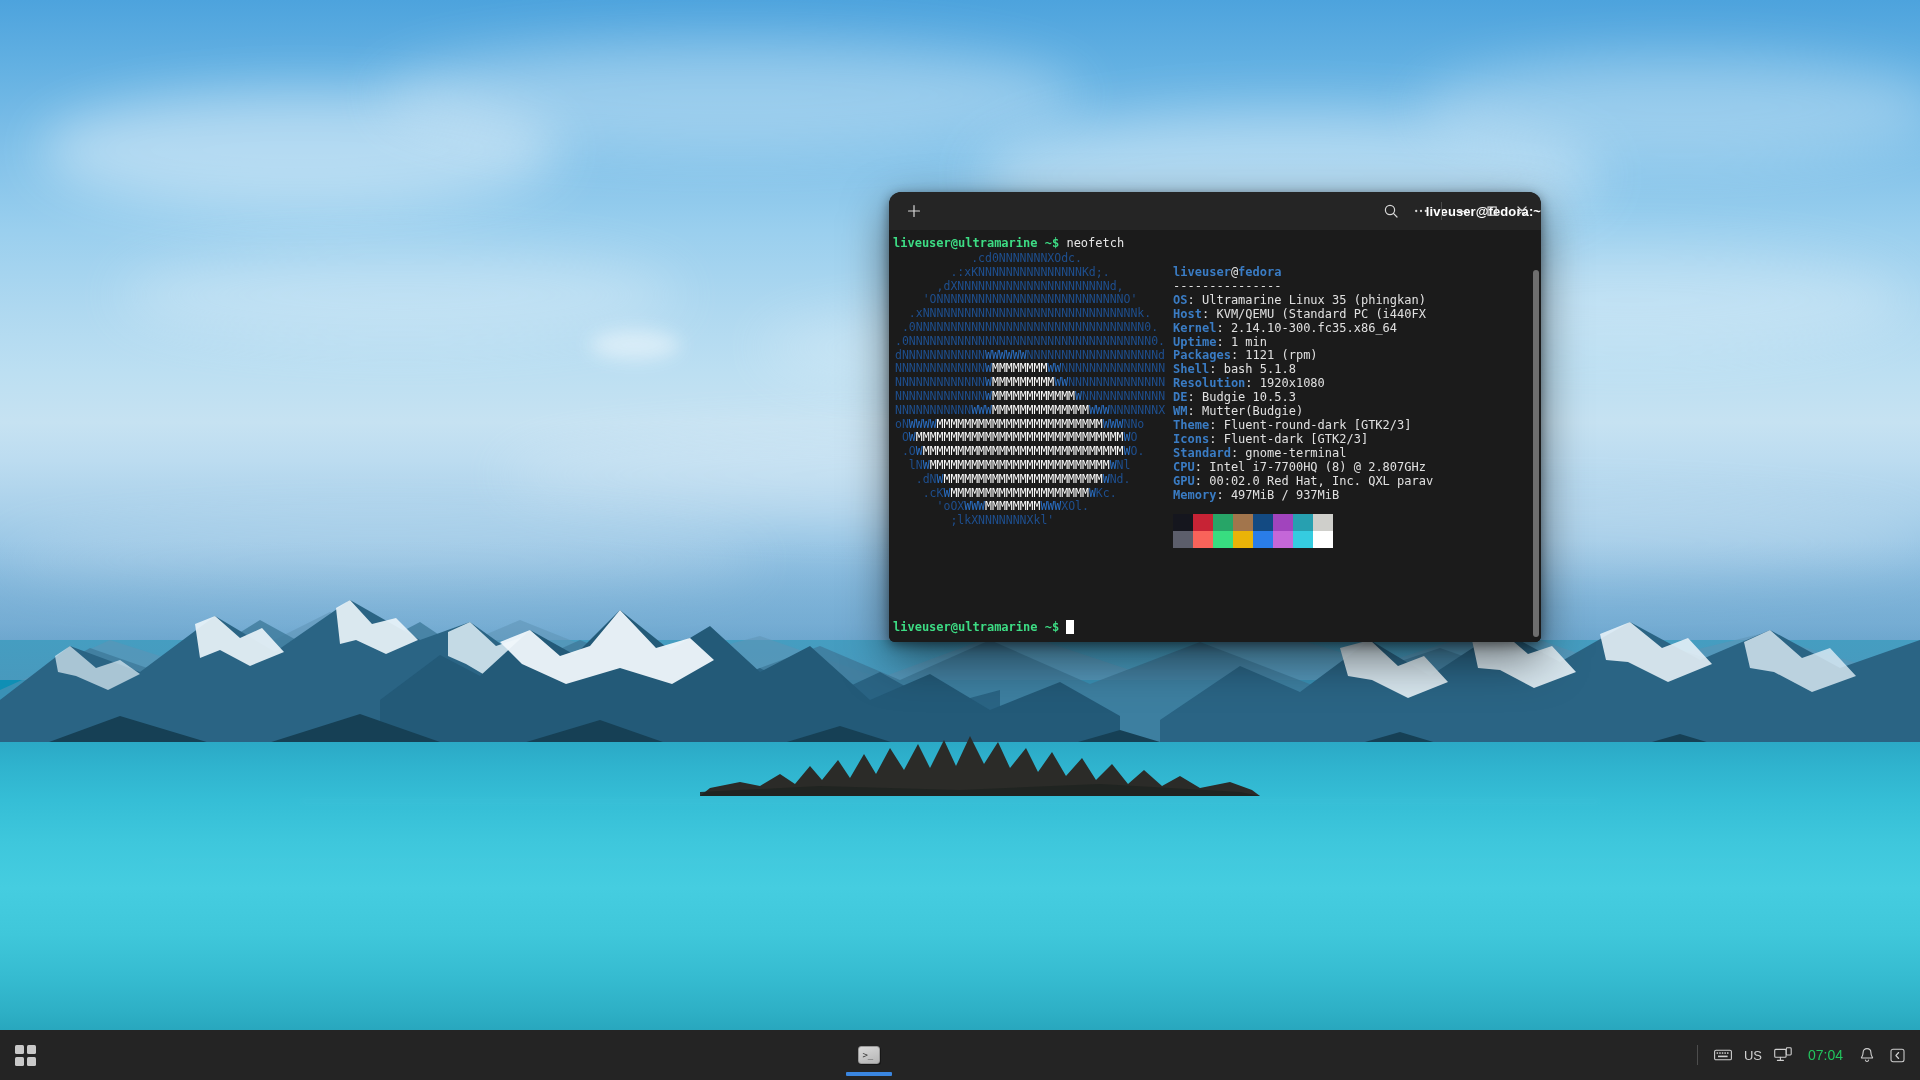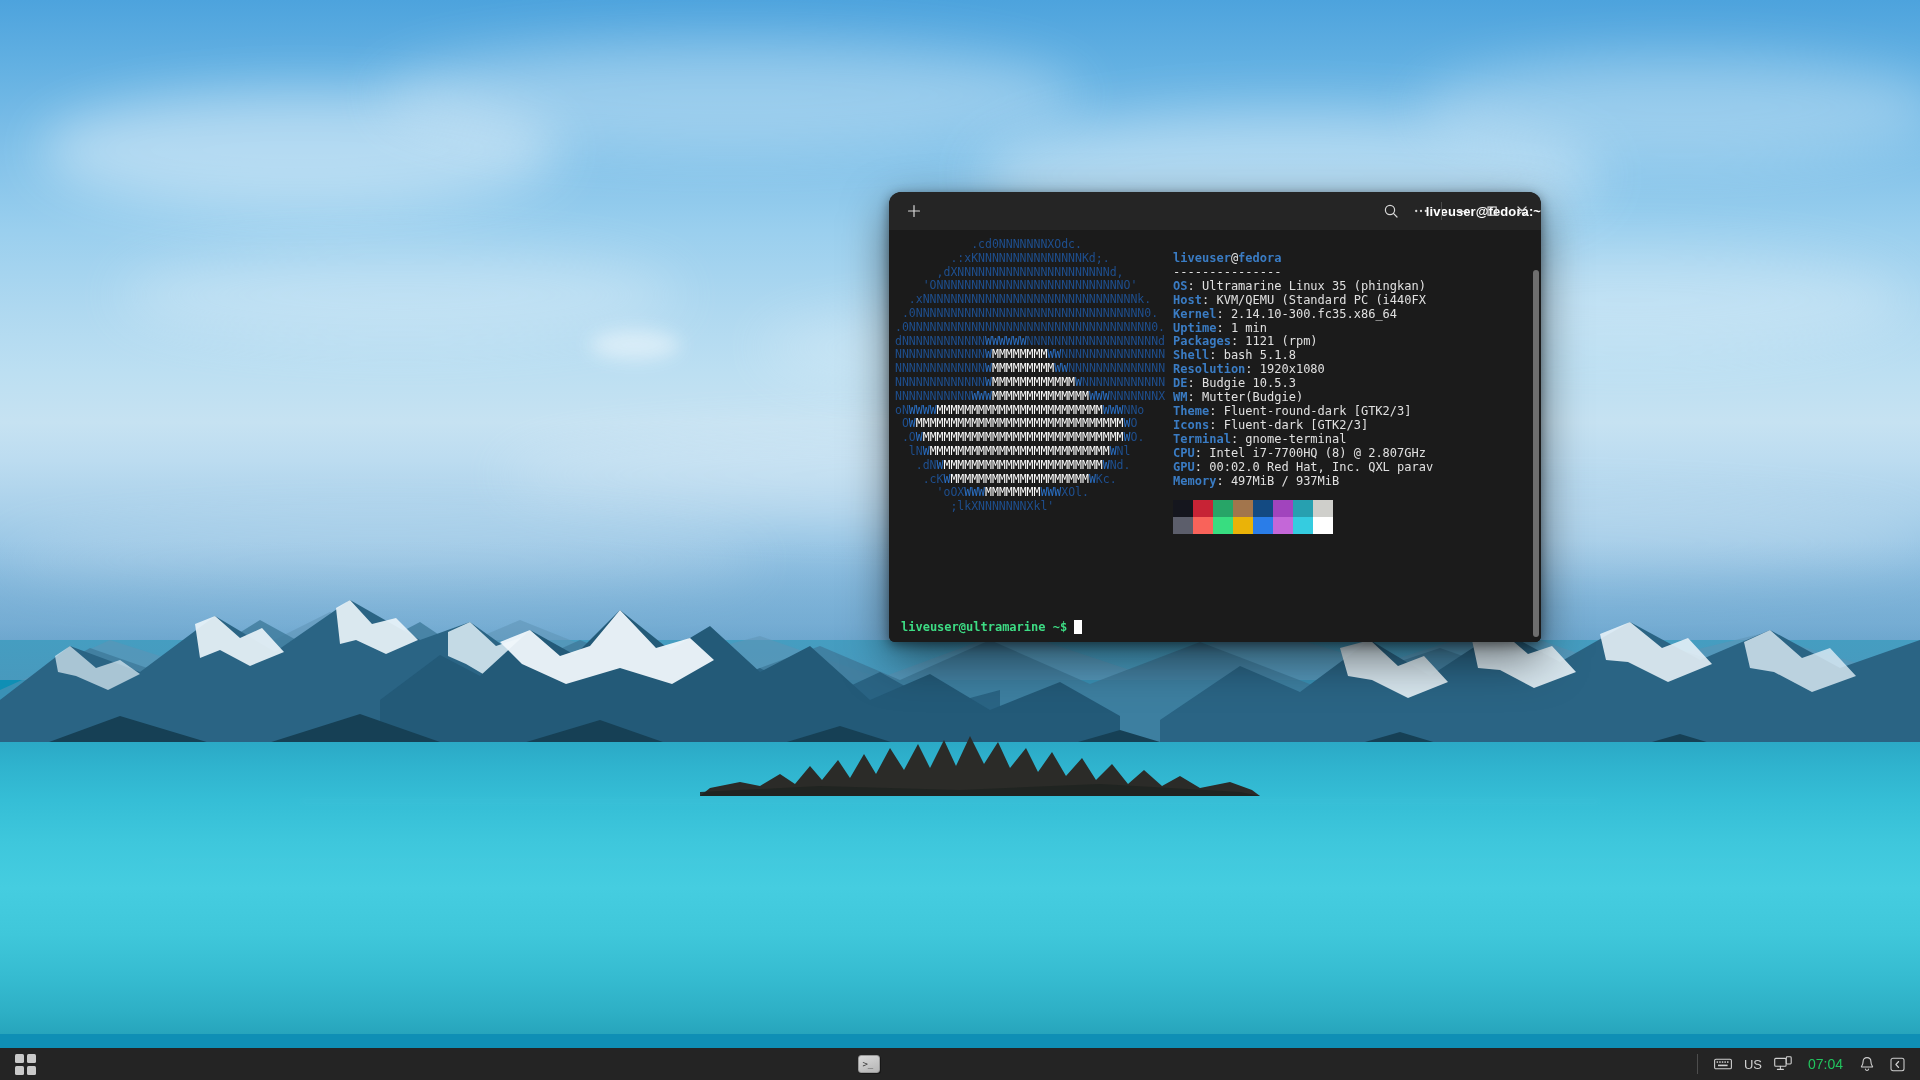--- a/index.html
+++ b/index.html
@@ -203,21 +203,21 @@
   .info-rule { color: #e0e0e0; }
 
   
   #palette { margin-top: 12px; }
   .pal-row { display: flex; }
   .pal-cell { width: 20px; height: 17px; }
 
   
   #term-bottom {
     position: absolute;
-    left: 10px;
+    left: 2px;
     bottom: 8px;
     white-space: pre;
   }
   #cursor-block {
     display: inline-block;
     width: 8px; height: 14px;
     background: #ffffff;
     vertical-align: -3px;
   }
 
@@ -237,21 +237,21 @@
     background: #6e6e6e;
     border-radius: 3px;
     cursor: pointer;
   }
 
   
   #taskbar {
     position: absolute;
     left: 0; bottom: 0;
     width: 1920px;
-    height: 32px;
+    height: 50px;
     background: #242424;
     display: flex;
     align-items: center;
     z-index: 50;
   }
   #taskbar-left  { display: flex; align-items: center; padding-left: 8px; flex: 0 0 auto; }
   #taskbar-center{ flex: 1 1 auto; display: flex; align-items: center; justify-content: center; height: 100%; }
   #taskbar-right { display: flex; align-items: center; padding-right: 12px; flex: 0 0 auto; gap: 9px; }
 
   #menu-button {
@@ -435,20 +435,21 @@
         <div class="hdr-btn">
           <svg width="16" height="16" viewBox="0 0 16 16">
             <path d="M4 4l8 8M12 4l-8 8" stroke="#d8d8d8" stroke-width="1.2" stroke-linecap="round"></path>
           </svg>
         </div>
       </div>
     </div>
 
     <div id="term-body">
 
+      <div class="term-line"><span class="prompt-user">liveuser@ultramarine</span><span class="cmd-text"> </span><span class="prompt-sym">~$</span><span class="cmd-text"> </span><span class="cmd-text">neofetch</span></div>
 
       <div id="neofetch">
 
         <pre id="ascii-art">           .cd0NNNNNNNXOdc.
         .:xKNNNNNNNNNNNNNNNKd;.
       ,dXNNNNNNNNNNNNNNNNNNNNNNd,
     'ONNNNNNNNNNNNNNNNNNNNNNNNNNNO'
   .xNNNNNNNNNNNNNNNNNNNNNNNNNNNNNNNk.
  .0NNNNNNNNNNNNNNNNNNNNNNNNNNNNNNNNN0.
 .0NNNNNNNNNNNNNNNNNNNNNNNNNNNNNNNNNNN0.
@@ -474,21 +475,21 @@
               <div class="info-line"><span class="info-key">Host</span><span class="info-val">: </span><span class="info-val">KVM/QEMU (Standard PC (i440FX</span></div>
               <div class="info-line"><span class="info-key">Kernel</span><span class="info-val">: </span><span class="info-val">2.14.10-300.fc35.x86_64</span></div>
               <div class="info-line"><span class="info-key">Uptime</span><span class="info-val">: </span><span class="info-val">1 min</span></div>
               <div class="info-line"><span class="info-key">Packages</span><span class="info-val">: </span><span class="info-val">1121 (rpm)</span></div>
               <div class="info-line"><span class="info-key">Shell</span><span class="info-val">: </span><span class="info-val">bash 5.1.8</span></div>
               <div class="info-line"><span class="info-key">Resolution</span><span class="info-val">: </span><span class="info-val">1920x1080</span></div>
               <div class="info-line"><span class="info-key">DE</span><span class="info-val">: </span><span class="info-val">Budgie 10.5.3</span></div>
               <div class="info-line"><span class="info-key">WM</span><span class="info-val">: </span><span class="info-val">Mutter(Budgie)</span></div>
               <div class="info-line"><span class="info-key">Theme</span><span class="info-val">: </span><span class="info-val">Fluent-round-dark [GTK2/3]</span></div>
               <div class="info-line"><span class="info-key">Icons</span><span class="info-val">: </span><span class="info-val">Fluent-dark [GTK2/3]</span></div>
-              <div class="info-line"><span class="info-key">Terminal</span><span class="info-val">: </span><span class="info-val">gnome-terminal</span></div>
+              <div class="info-line"><span class="info-key">Standard</span><span class="info-val">: </span><span class="info-val">gnome-terminal</span></div>
               <div class="info-line"><span class="info-key">CPU</span><span class="info-val">: </span><span class="info-val">Intel i7-7700HQ (8) @ 2.807GHz</span></div>
               <div class="info-line"><span class="info-key">GPU</span><span class="info-val">: </span><span class="info-val">00:02.0 Red Hat, Inc. QXL parav</span></div>
               <div class="info-line"><span class="info-key">Memory</span><span class="info-val">: </span><span class="info-val">497MiB / 937MiB</span></div>
             </div>
 
           <div id="palette">
             <div class="pal-row" id="pal-normal">
                 <div class="pal-cell" style="background: rgb(21, 22, 30);"></div>
                 <div class="pal-cell" style="background: rgb(199, 35, 53);"></div>
                 <div class="pal-cell" style="background: rgb(39, 165, 103);"></div>

